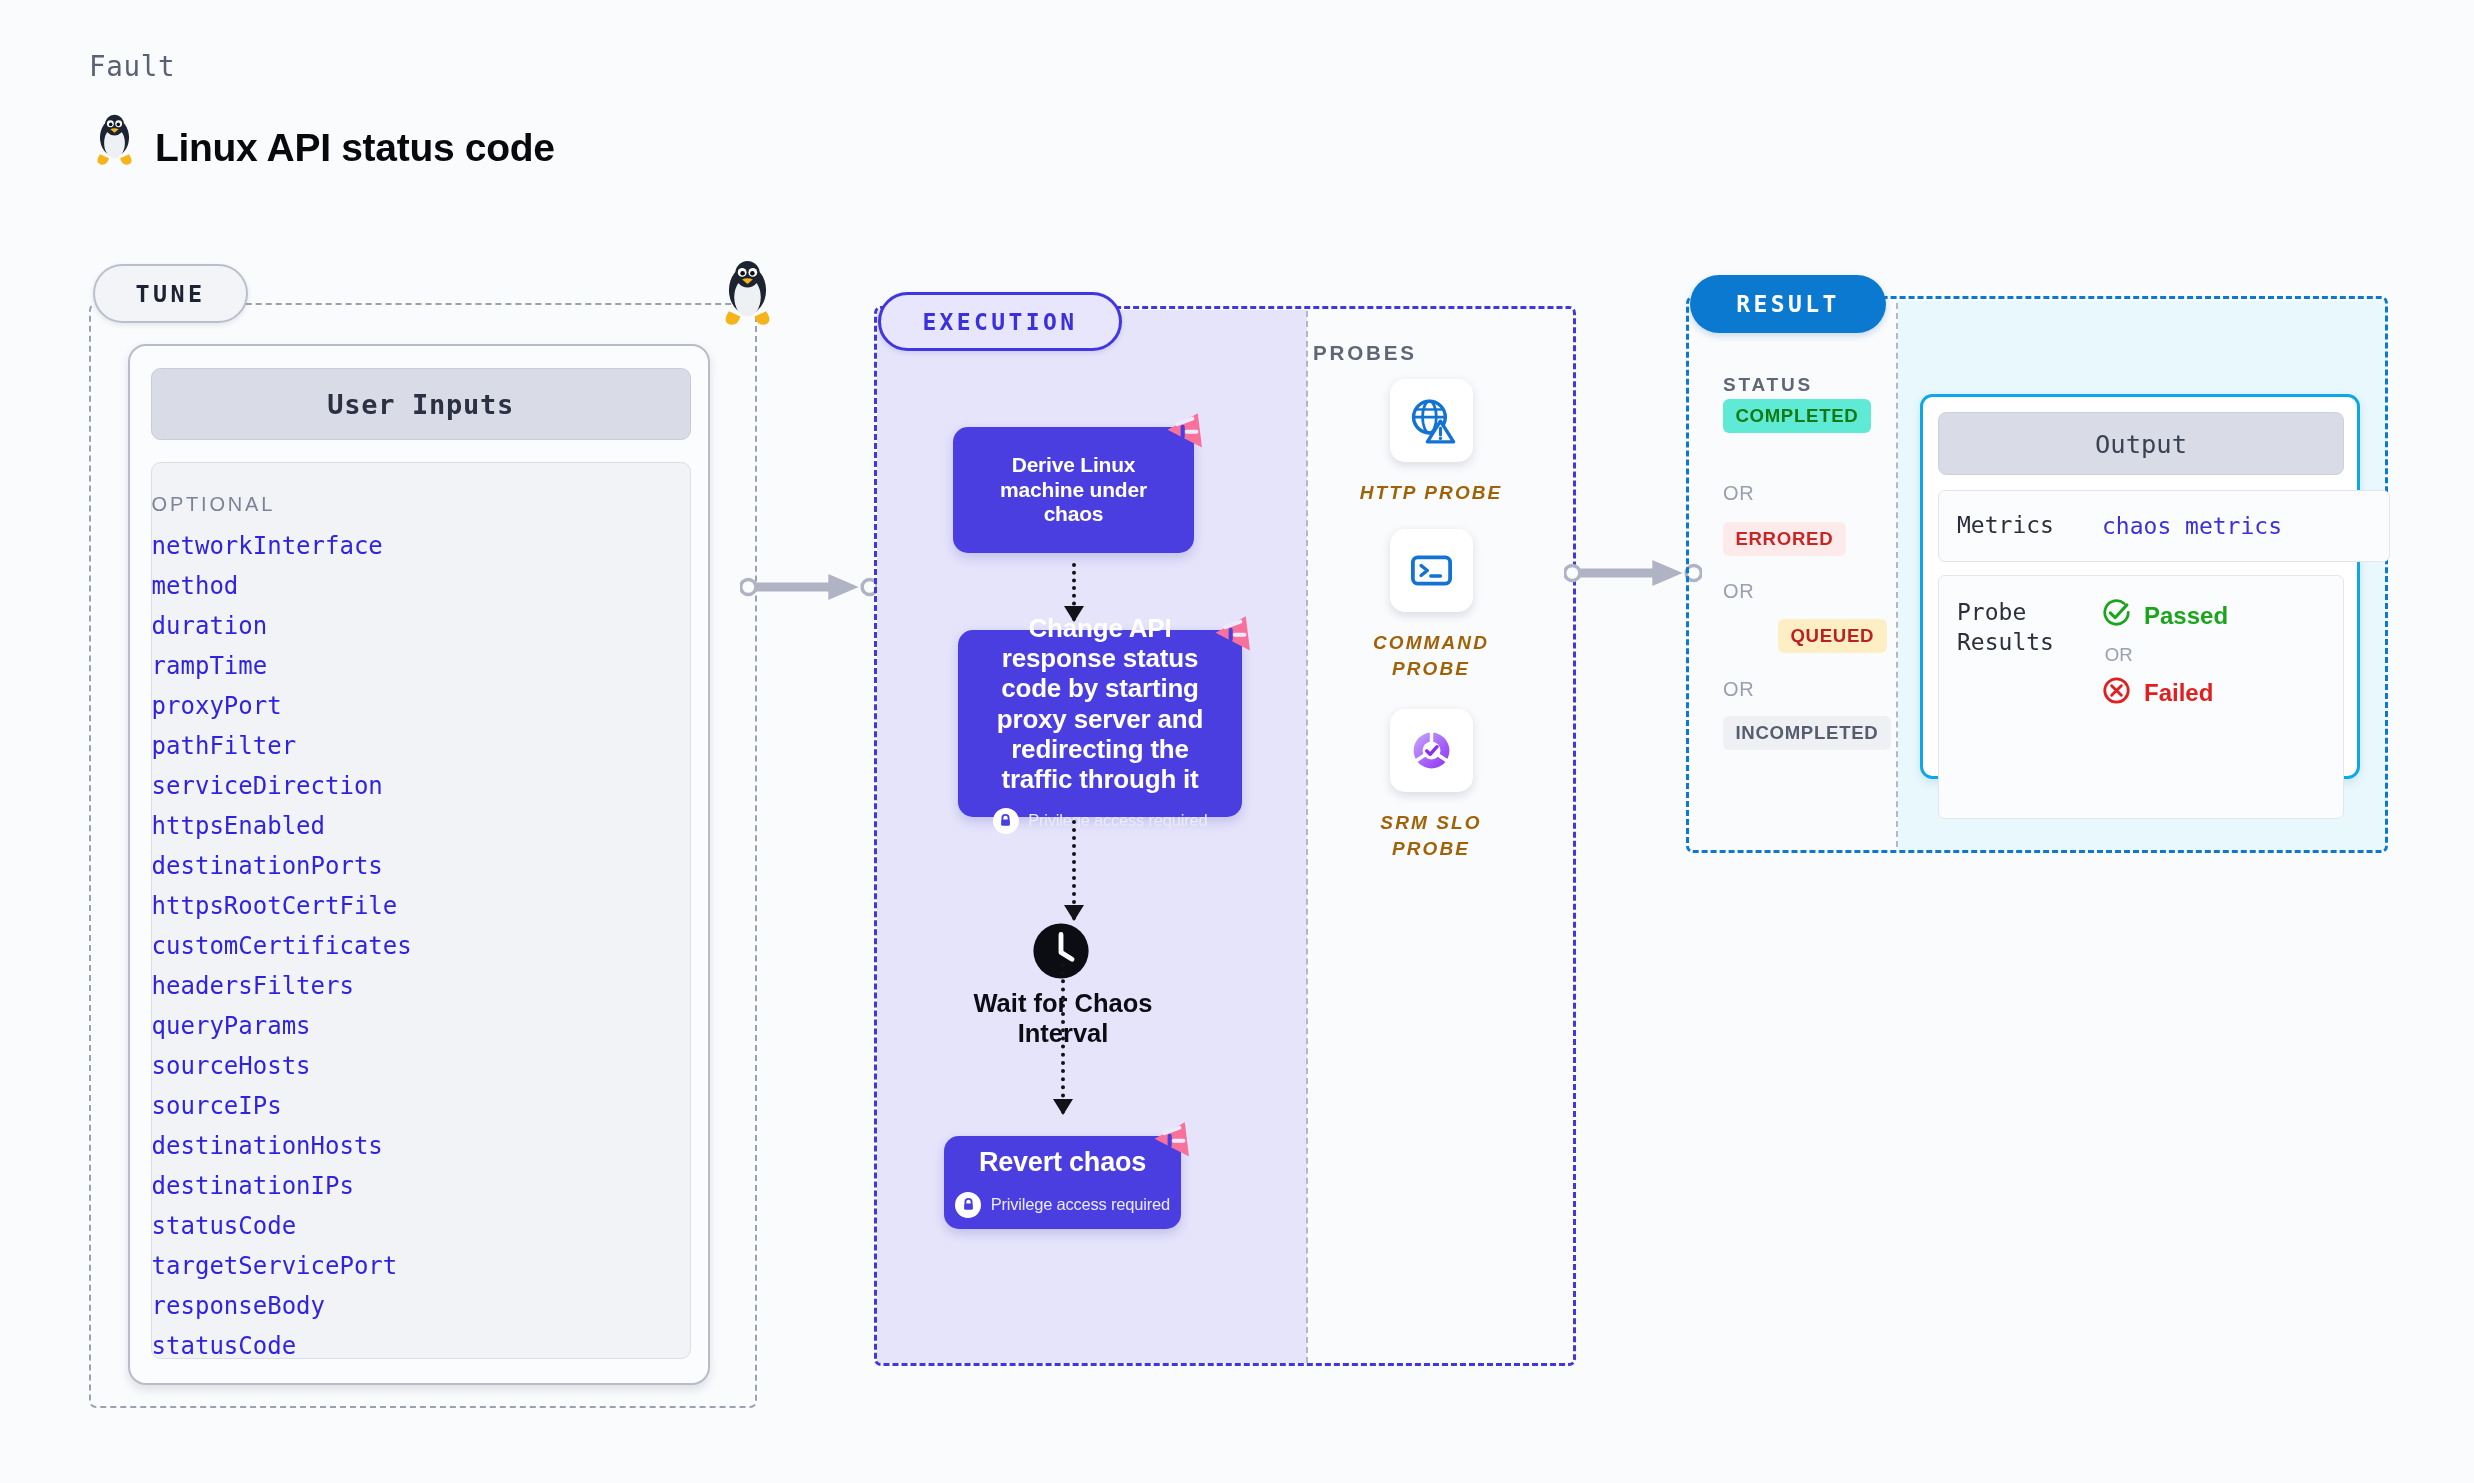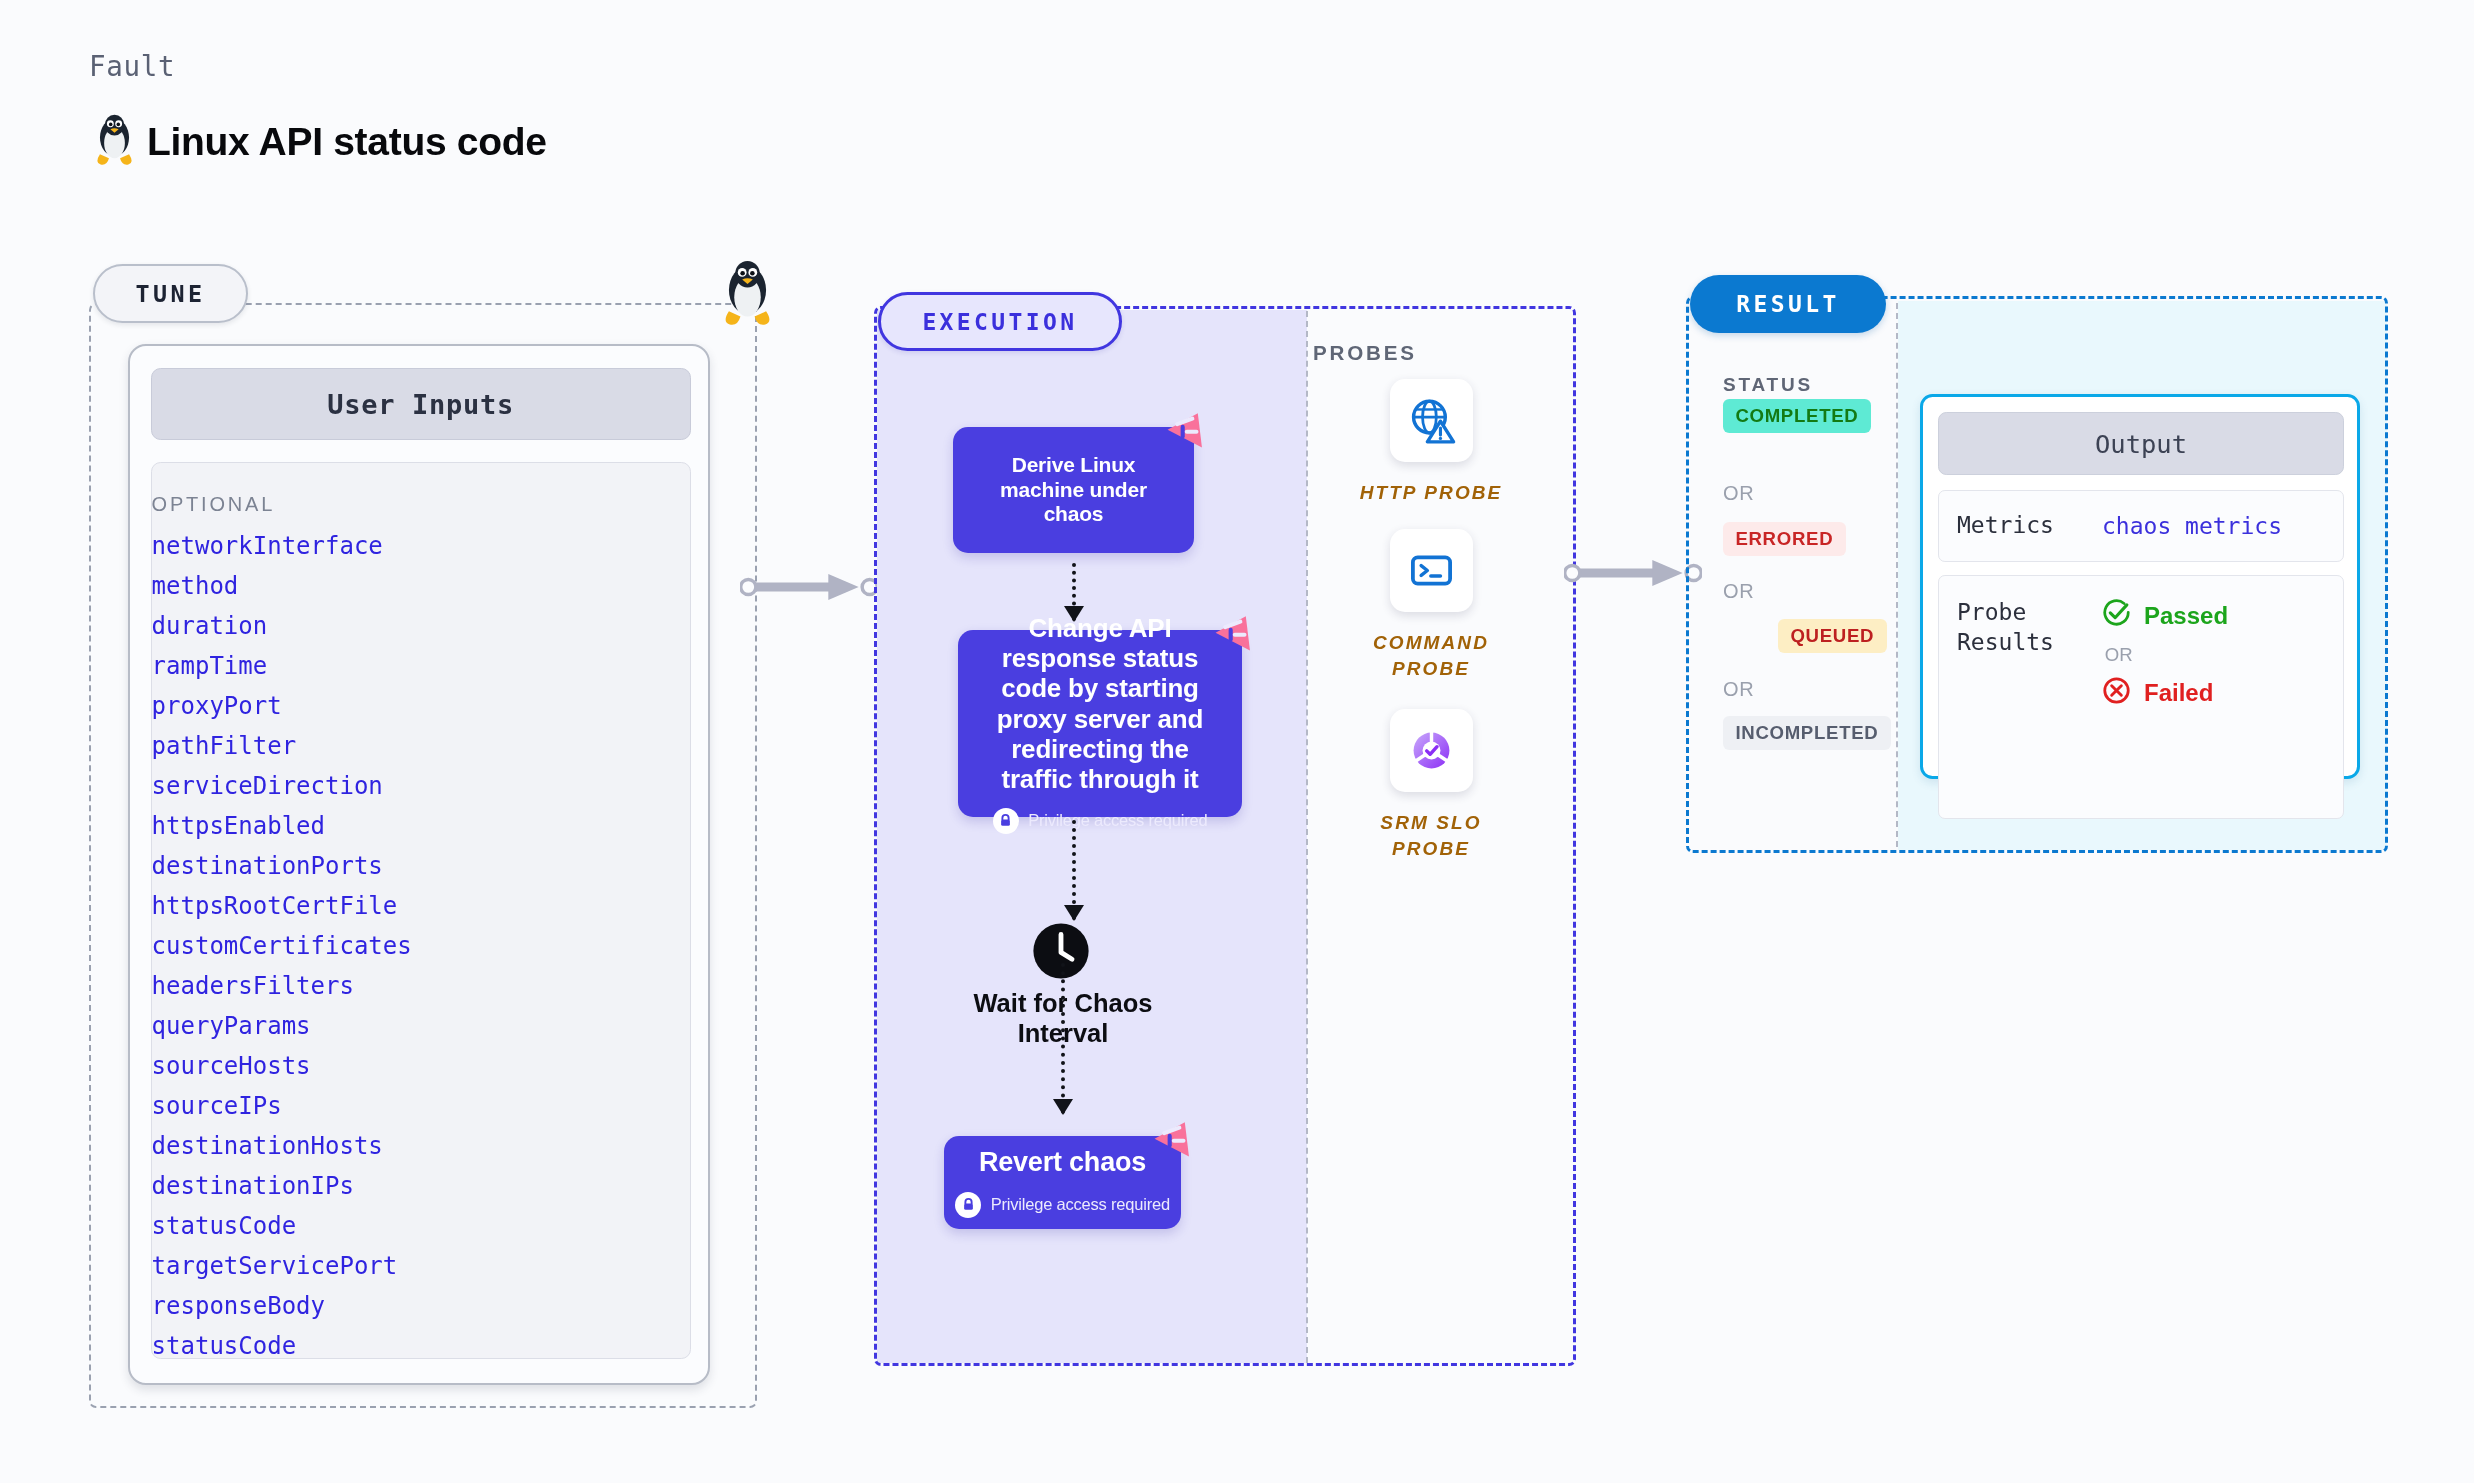--- a/index.html
+++ b/index.html
@@ -10,21 +10,21 @@
     font-family: "Liberation Sans", sans-serif;
   }
   #stage { position: relative; width: 2475px; height: 1483px; background:#fafbfd; }
 
   
   .fault-label {
     position:absolute; left:89px; top:50px;
     font-family:"DejaVu Sans Mono", monospace;
     font-size:27.5px; color:#5a6174; letter-spacing:0.7px;
   }
-  .title-row { position:absolute; left:93px; top:114px; display:flex; align-items:center; gap:11px;}
+  .title-row { position:absolute; left:93px; top:114px; display:flex; align-items:flex-end; gap:19px;}
   .title-text { font-size:39px; font-weight:bold; color:#08090c; letter-spacing:-0.3px; }
 
   
   .dashed-box { position:absolute; box-sizing:border-box; border-radius:6.9px; }
   .pill {
     position:absolute; box-sizing:border-box;
     display:flex; align-items:center; justify-content:center;
     border-radius:688px;
     font-family:"DejaVu Sans Mono", monospace;
     font-weight:bold; letter-spacing:3.4px;
@@ -196,21 +196,21 @@
     border:3.4px solid #0aa8e8; border-radius:12.4px;
     box-shadow:0 3.4px 9.6px rgba(20,90,140,.12);
   }
   #output-header {
     position:absolute; left:15px; top:15px; width:406px; height:63px;
     box-sizing:border-box; background:#d9dbe6; border:1.4px solid #ccd0dc; border-radius:8.3px;
     display:flex; align-items:center; justify-content:center;
     font-family:"DejaVu Sans Mono", monospace; font-size:25.5px; color:#3c4254;
   }
   #metrics-row {
-    position:absolute; left:15px; top:93px; width:406px; height:72px;
+    position:absolute; left:15px; top:93px; width:452px; height:72px;
     box-sizing:border-box; background:#fbfcfe; border:1.4px solid #e3e5ec; border-radius:6.9px;
     display:flex; align-items:center;
   }
   #probe-results-row {
     position:absolute; left:15px; top:178px; width:406px; height:244px;
     box-sizing:border-box; background:#fbfcfe; border:1.4px solid #e3e5ec; border-radius:6.9px;
     display:flex; padding-top:22px;
   }
   .mono-key {
     font-family:"DejaVu Sans Mono", monospace; font-size:23px; color:#2b2f3c;

